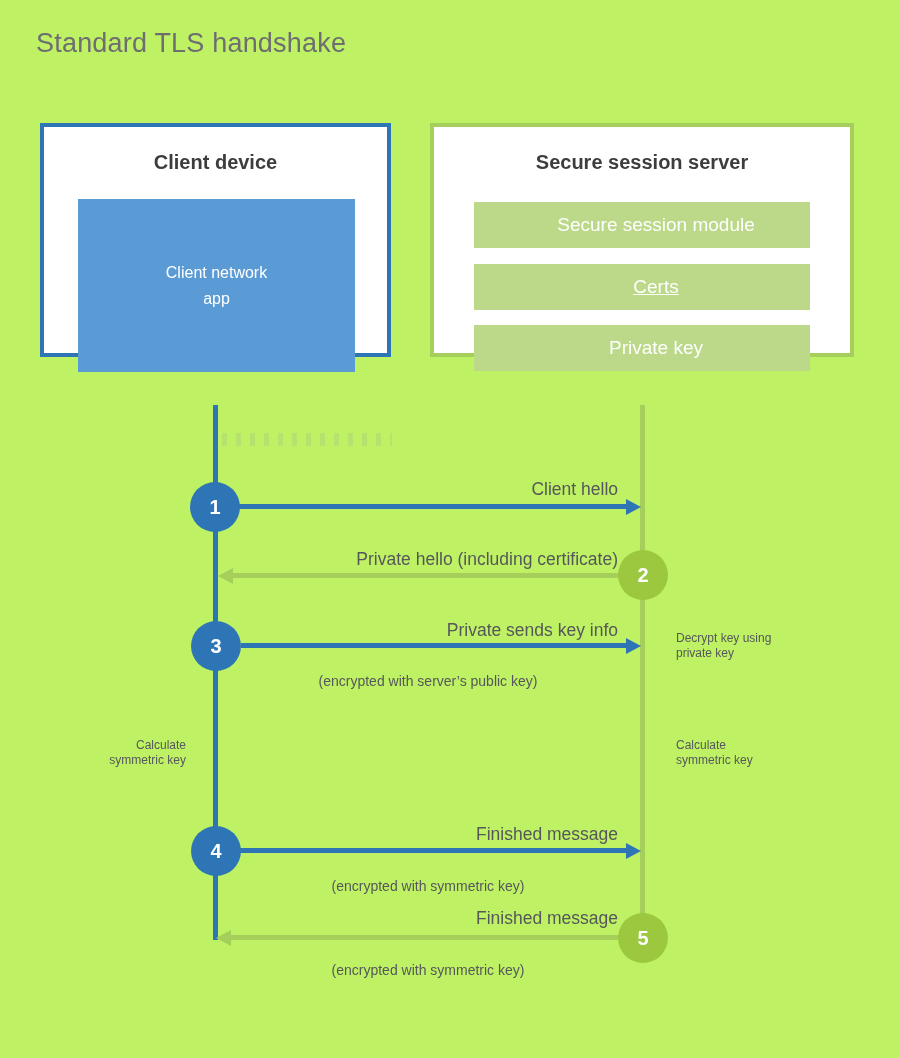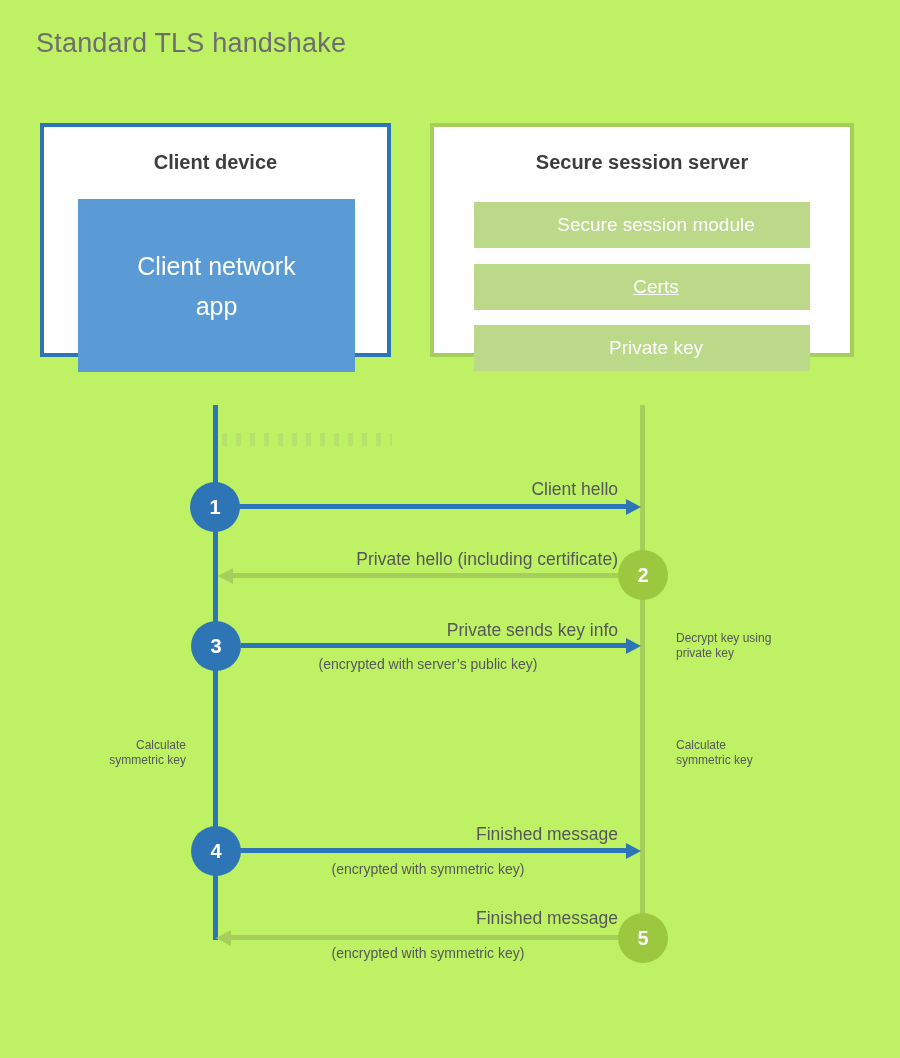--- a/index.html
+++ b/index.html
@@ -22,21 +22,21 @@
 
   
   .actor-box{position:absolute;top:123px;height:234px;background:#fff;}
   .client-box{left:40px;width:351px;border:4px solid var(--blue);}
   .server-box{left:430px;width:424px;border:4px solid var(--green);}
   .actor-title{position:absolute;top:24px;left:0;right:0;text-align:center;
     font-size:20px;font-weight:700;color:var(--ink);}
 
   .client-module{position:absolute;left:34px;top:72px;width:277px;height:173px;
     background:var(--blue-fill);color:#fff;display:flex;align-items:center;justify-content:center;
-    text-align:center;font-size:25px;line-height:1.6;white-space:pre-line;}
+    text-align:center;font-size:16px;line-height:1.6;white-space:pre-line;}
 
   .server-bar{position:absolute;left:40px;width:336px;height:46px;background:var(--green-fill);
     color:#fff;display:flex;align-items:center;justify-content:center;font-size:19px;padding-left:28px;}
   .bar-1{top:75px;} .bar-2{top:137px;text-decoration:underline;} .bar-3{top:198px;}
 
   
   .lifeline{position:absolute;top:405px;width:5px;height:535px;}
   .lifeline-client{left:213px;background:var(--blue);}
   .lifeline-server{left:640px;background:var(--green);}
 
@@ -67,21 +67,21 @@
   .c1{left:190px;top:482px;}
   .c2{left:618px;top:550px;}
   .c3{left:191px;top:621px;}
   .c4{left:191px;top:826px;}
   .c5{left:618px;top:913px;}
 
   
   .msg{position:absolute;left:238px;width:380px;text-align:right;
     font-size:17.5px;color:var(--gray);}
   .msg-sub{position:absolute;left:238px;width:380px;text-align:center;
-    font-size:14px;color:var(--gray);}
+    font-size:14px;color:var(--gray);margin-top:17px;}
   .m1{top:479px;} .m2{top:549px;}
   .m3{top:620px;} .m3s{top:656px;}
   .m4{top:824px;} .m4s{top:861px;}
   .m5{top:908px;} .m5s{top:945px;}
 
   
   .note{position:absolute;font-size:12px;line-height:1.25;color:var(--gray);white-space:pre-line;}
   .note-decrypt{left:676px;top:631px;text-align:left;}
   .note-calc-left{left:46px;top:738px;width:140px;text-align:right;}
   .note-calc-right{left:676px;top:738px;text-align:left;}

